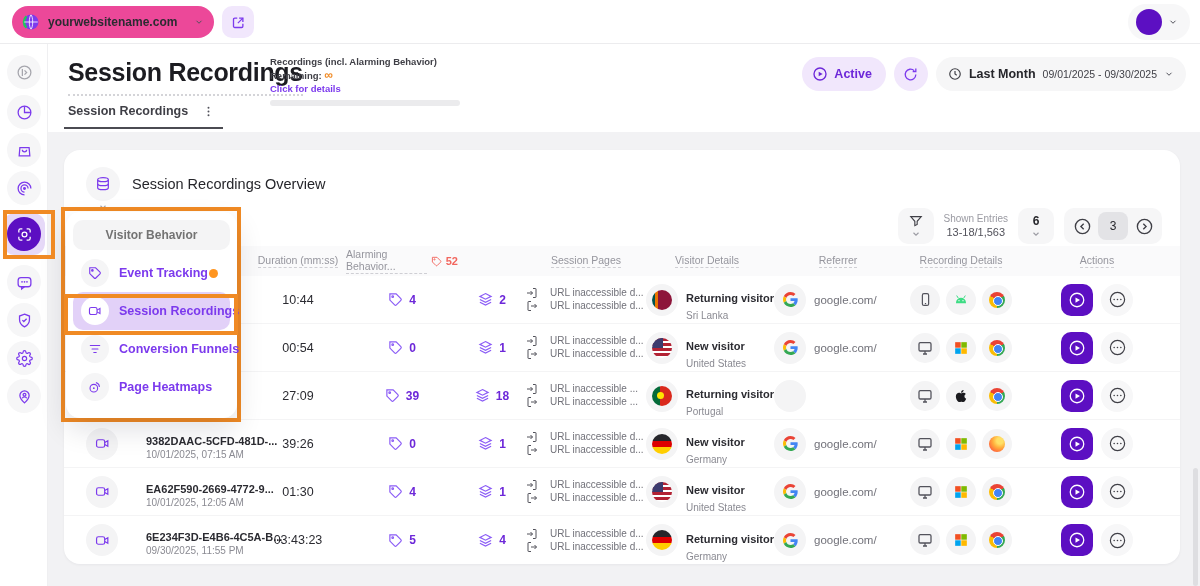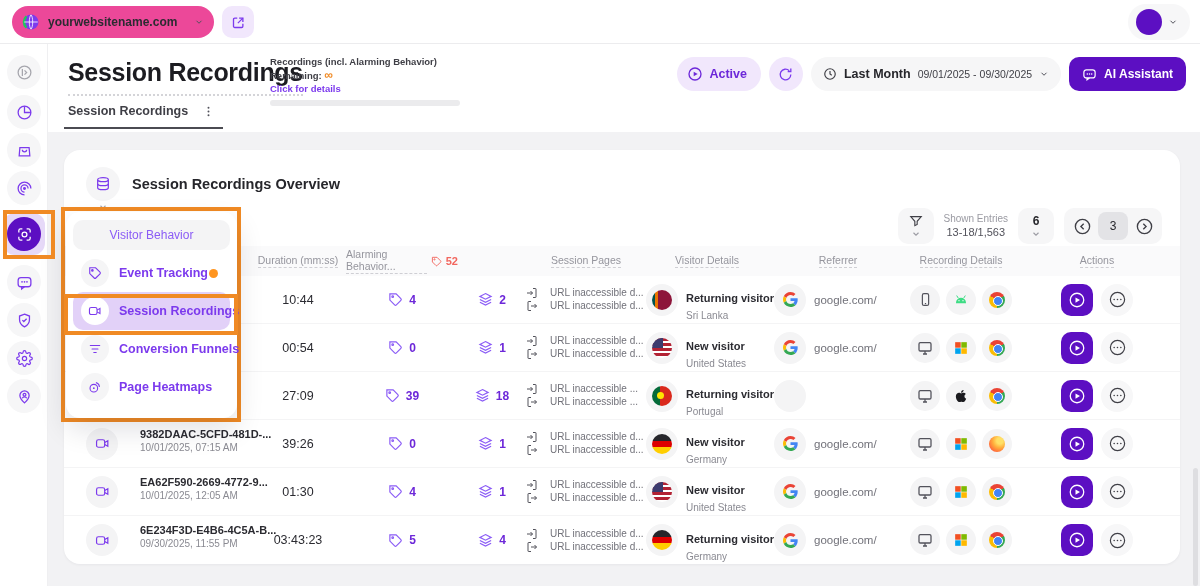--- a/index.html
+++ b/index.html
@@ -43,41 +43,41 @@
   .btn-ai{height:34px;border-radius:10px;background:#5C0FC2;color:#fff;display:flex;align-items:center;gap:7px;padding:0 13px;font-size:12px;font-weight:bold;cursor:pointer;}
   .tabrow{position:absolute;left:16px;top:60px;display:flex;align-items:center;}
   .tab{display:flex;align-items:center;gap:14px;padding:0 8px 9px 4px;border-bottom:2px solid #4B4B52;cursor:pointer;}
   .tab .tlabel{font-size:12.5px;font-weight:bold;color:#3F3F46;}
 
   
   .card{position:absolute;left:64px;top:150px;width:1116px;height:414px;background:#fff;border-radius:16px;box-shadow:0 1px 3px rgba(20,20,30,.05);z-index:2;}
   .card-head-icon{position:absolute;left:22px;top:17px;width:34px;height:34px;border-radius:50%;background:#F5F5F6;color:#7C3AED;display:flex;align-items:center;justify-content:center;cursor:pointer;}
   .card-head-icon svg{width:16px;height:16px;}
   .card-head-chev{position:absolute;left:34px;top:52px;color:#A6A6AD;}
-  .card-title{position:absolute;left:68px;top:26px;font-size:14.5px;font-weight:bold;color:#26262B;}
+  .card-title{position:absolute;left:68px;top:26px;font-size:14.5px;font-weight:normal;color:#26262B;}
   .list-controls{position:absolute;right:18px;top:58px;height:36px;display:flex;align-items:center;gap:10px;}
   .sq-btn{width:36px;height:36px;border-radius:10px;background:#F6F6F7;display:flex;flex-direction:column;align-items:center;justify-content:center;gap:1px;color:#3F3F46;cursor:pointer;}
   .shown{text-align:center;line-height:1.3;}
   .shown .sl{font-size:10px;color:#9A9AA2;}
   .shown .sv{font-size:11px;color:#52525B;}
   .pagesize{font-size:12px;font-weight:bold;color:#26262B;}
   .pager{height:36px;border-radius:10px;background:#F6F6F7;display:flex;align-items:center;gap:2px;padding:0 4px;}
   .pg-arrow{width:28px;height:28px;display:flex;align-items:center;justify-content:center;color:#3F3F46;cursor:pointer;}
   .pg-num{width:30px;height:28px;border-radius:8px;background:#E3E3E6;display:flex;align-items:center;justify-content:center;font-size:12px;color:#26262B;cursor:pointer;}
 
   
   .tgrid{display:grid;grid-template-columns:186px 96px 112px 68px 120px 122px 140px 106px 1fr;align-items:center;}
   .thead{position:absolute;left:0;top:96px;width:1116px;height:30px;background:#FAFAFB;}
   .thead .hcell{display:flex;align-items:center;justify-content:center;gap:4px;font-size:10.5px;color:#95959D;}
   .hd{border-bottom:1px dashed #CFCFD4;padding-bottom:1px;}
   .alert{color:#F2665E;font-weight:bold;font-size:11px;}
   .tbody{position:absolute;left:0;top:126px;width:1116px;height:288px;}
   .trow{height:48px;border-bottom:1px solid #F4F4F5;}
   .trow:last-child{border-bottom:none;}
-  .c-rec{display:flex;align-items:flex-start;gap:22px;padding-left:22px;}
+  .c-rec{display:flex;align-items:flex-end;gap:28px;padding-left:22px;}
   .circle-icon{width:32px;height:32px;border-radius:50%;background:#F4F4F5;display:flex;align-items:center;justify-content:center;flex:none;}
   .cam{color:#7C3AED;}
   .rec-id{font-size:11px;font-weight:bold;color:#2B2B31;white-space:nowrap;}
   .rec-date{font-size:10px;color:#8A8A92;margin-top:2px;white-space:nowrap;}
   .c-dur{text-align:center;font-size:12.5px;color:#2B2B31;}
   .c-count{display:flex;align-items:center;justify-content:center;gap:6px;color:#8B5CF6;}
   .c-count b{font-size:12px;color:#6D28D9;}
   .c-visited{font-size:10px;color:#717179;}
   .url-line{display:flex;align-items:flex-start;gap:12px;margin:1px 0;color:#717179;}
   .url-line svg{color:#52525B;flex:none;}
@@ -98,21 +98,21 @@
   .dev-ic{color:#52525B;}
   .browser-chrome{width:16px;height:16px;border-radius:50%;background:conic-gradient(from -60deg,#EA4335 0deg 120deg,#34A853 120deg 240deg,#FBBC05 240deg 360deg);position:relative;}
   .browser-chrome::after{content:"";position:absolute;left:4px;top:4px;width:8px;height:8px;border-radius:50%;background:#4285F4;border:1.5px solid #fff;}
   .browser-firefox{width:16px;height:16px;border-radius:50%;background:radial-gradient(circle at 68% 30%,#FFE066 0 20%,#FFAE3C 45%,#FF6D3B 75%,#E5484D 100%);}
   .c-actions{display:flex;align-items:center;gap:8px;justify-content:center;}
   .btn-play{width:32px;height:32px;border-radius:10px;background:#5C0FC2;display:flex;align-items:center;justify-content:center;cursor:pointer;}
   .btn-more{width:32px;height:32px;border-radius:50%;background:#F7F7F8;display:flex;align-items:center;justify-content:center;color:#3F3F46;cursor:pointer;}
 
   
   .flyout{position:absolute;left:66px;top:212px;width:171px;height:206px;background:#fff;border-radius:14px;box-shadow:0 12px 28px rgba(20,20,40,.12);z-index:10;padding:8px 7px;}
-  .fly-head{height:30px;border-radius:10px;background:#F4F4F5;display:flex;align-items:center;justify-content:center;font-size:12px;font-weight:normal;color:#8b5cf6;margin-bottom:4px;}
+  .fly-head{height:30px;border-radius:10px;background:#F4F4F5;display:flex;align-items:center;justify-content:center;font-size:12px;font-weight:bold;color:#737373;margin-bottom:4px;}
   .fly-item{height:38px;display:flex;align-items:center;gap:10px;padding:0 8px;border-radius:10px;cursor:pointer;position:relative;}
   .fly-item .ficon{width:28px;height:28px;border-radius:50%;background:#F5F5F6;display:flex;align-items:center;justify-content:center;color:#7C3AED;flex:none;}
   .fly-item .flabel{font-size:12.5px;font-weight:bold;color:#7C3AED;white-space:nowrap;}
   .fly-item.selected{background:#E2D1F8;}
   .fly-item.selected .ficon{background:#fff;}
   .noti-dot{position:absolute;right:12px;width:9px;height:9px;border-radius:50%;background:#FF9520;}
 
   
   .anno{position:absolute;border:4px solid #F08A24;z-index:20;pointer-events:none;}
   .anno-side{left:3px;top:210px;width:52px;height:49px;}
@@ -242,28 +242,20 @@
       <svg width="14" height="14" viewBox="0 0 24 24" fill="none" stroke="#3F3F46" stroke-width="2">
           <circle cx="12" cy="12" r="9"></circle>
           <path d="M12 7v5l3 2"></path>
         </svg>
       <span class="preset">Last Month</span>
       <span class="range">09/01/2025 - 09/30/2025</span>
       <svg class="chev" viewBox="0 0 24 24" fill="none" stroke="#52525B" stroke-width="2.4">
           <path d="m6 9 6 6 6-6"></path>
         </svg>
     </div>
-    <div class="btn-ai">
-      <svg width="15" height="15" viewBox="0 0 24 24" fill="none" stroke="#fff" stroke-width="1.9">
-          <rect x="3" y="4.5" width="18" height="13" rx="4"></rect>
-          <path d="M8 17.5v3l4-3"></path>
-          <path d="M8.5 11h.01M12 11h.01M15.5 11h.01" stroke-linecap="round" stroke-width="2.4"></path>
-        </svg>
-      <span>AI Assistant</span>
-    </div>
   </div>
   <div class="tabrow">
     <div class="tab">
       <span class="tlabel">Session Recordings</span>
       <svg width="13" height="13" viewBox="0 0 24 24" fill="#52525B">
           <circle cx="12" cy="5" r="1.8"></circle>
           <circle cx="12" cy="12" r="1.8"></circle>
           <circle cx="12" cy="19" r="1.8"></circle>
         </svg>
     </div>

